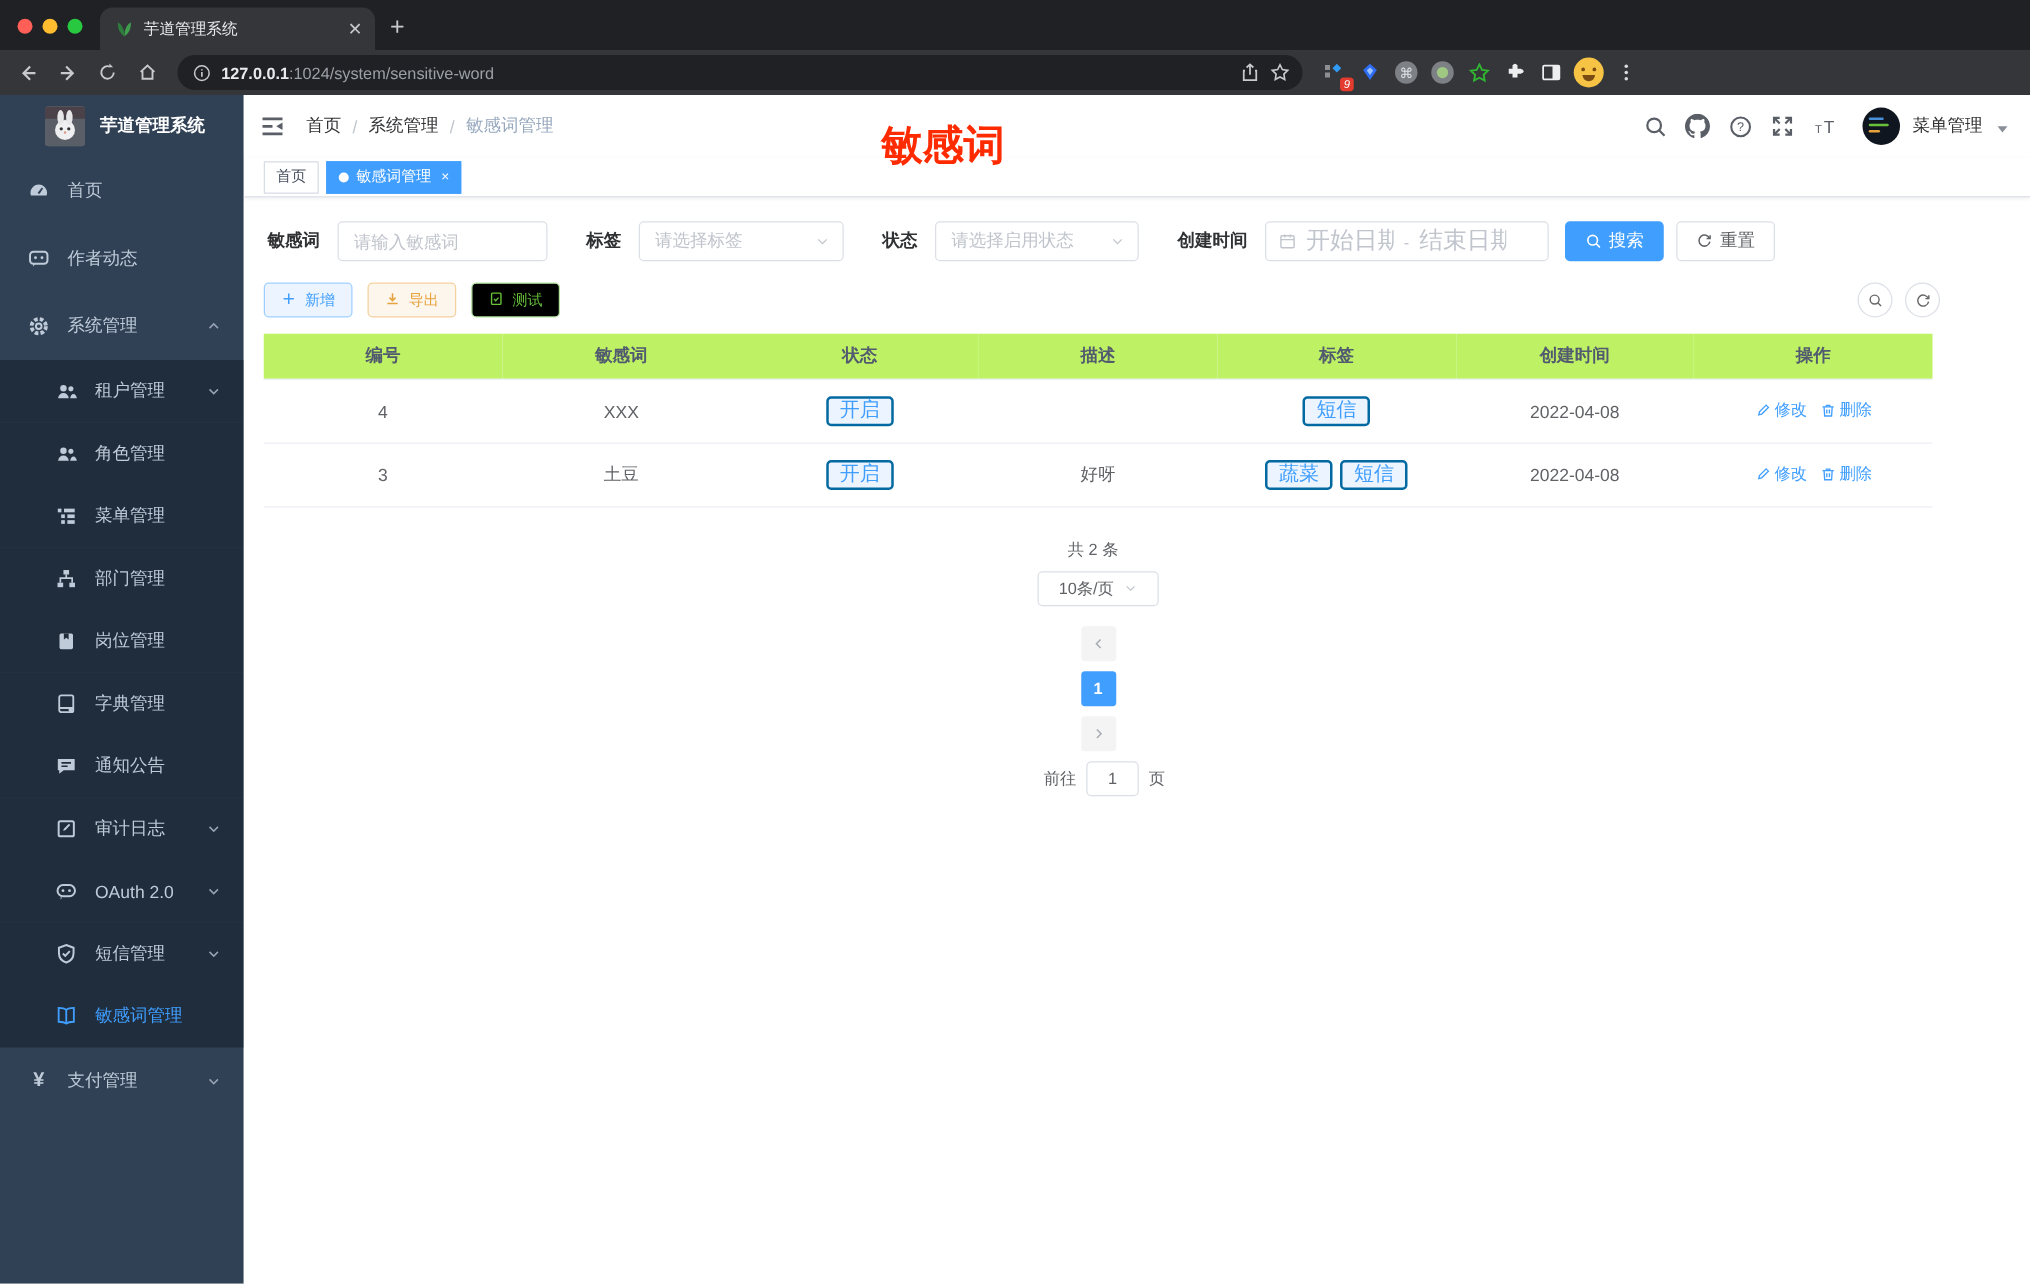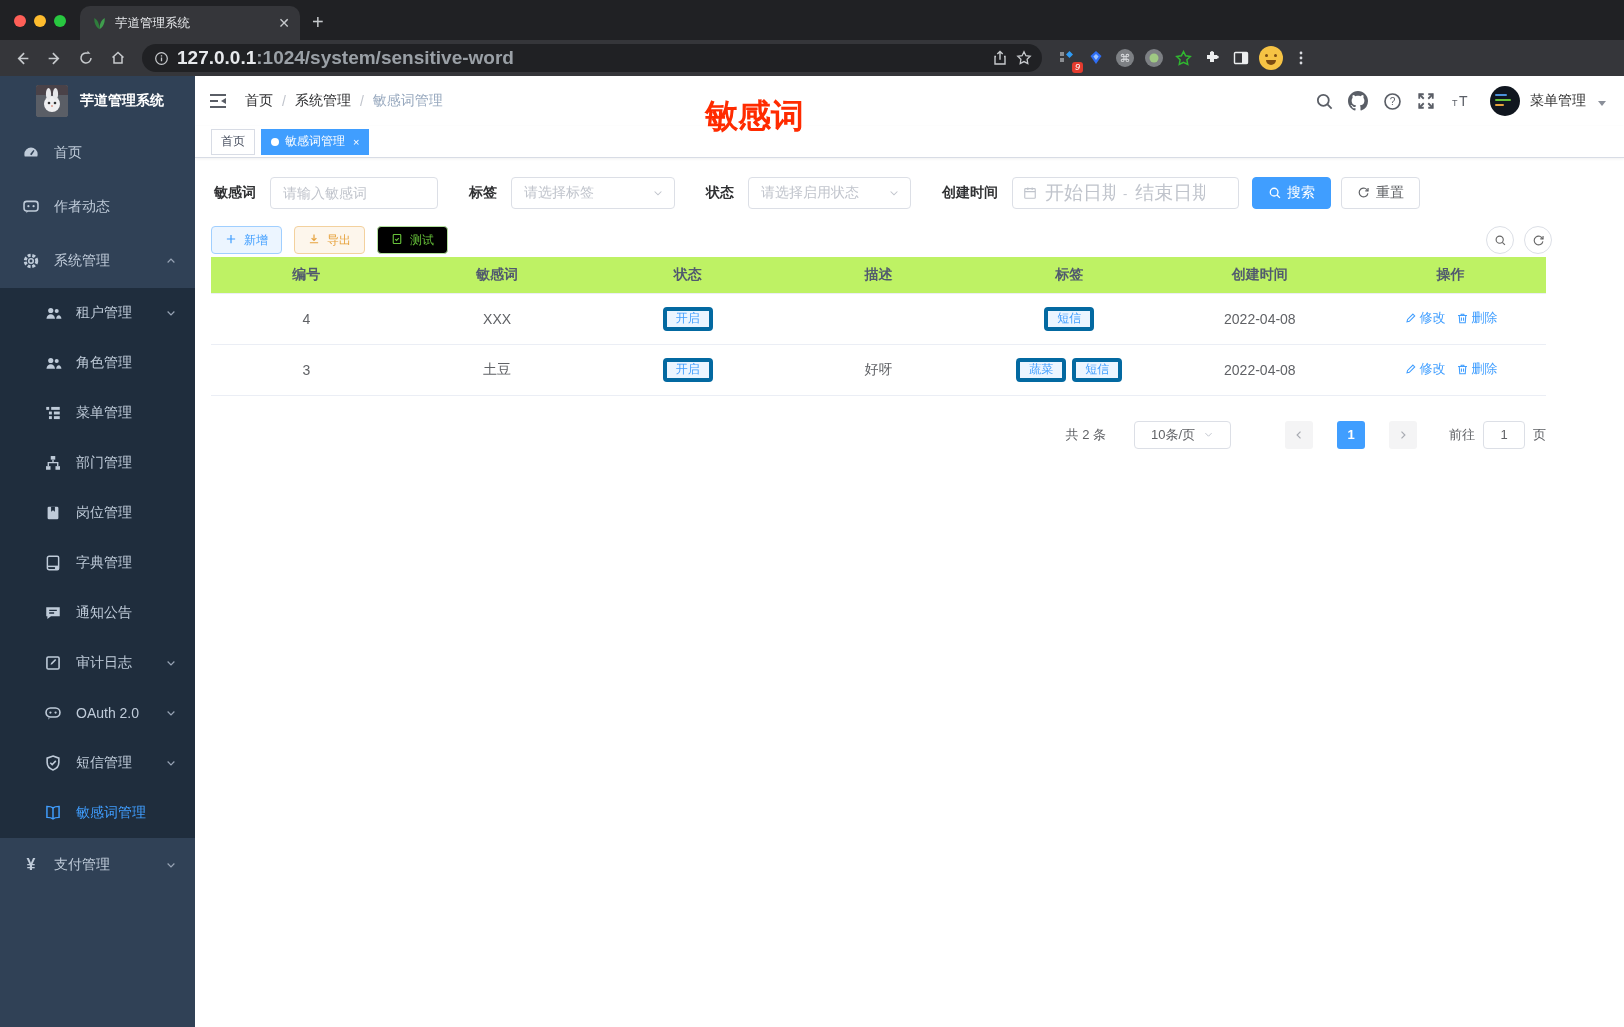--- a/index.html
+++ b/index.html
@@ -12,21 +12,21 @@
   .traffic { display:flex; gap:8px; align-items:center; padding:0 14px 13px 14px; }
   .tl { width:12px; height:12px; border-radius:50%; }
   .tl.red{background:#ff5f57}.tl.yellow{background:#febc2e}.tl.green{background:#28c840}
   .btab { width:220px; height:34px; background:#35363a; border-radius:10px 10px 0 0; display:flex; align-items:center; padding:0 10px 0 12px; color:#e8eaed; font-size:12.5px; gap:8px; }
   .btab .title { flex:1; white-space:nowrap; overflow:hidden; }
   .btab .close { color:#c7cacd; font-size:14px; cursor:default; }
   .newtab { color:#c7cacd; font-size:20px; padding:0 14px 6px 12px; }
   .toolbar { height:36px; background:#35363a; display:flex; align-items:center; padding:0 8px; gap:4px; }
   .tbico { width:28px; height:28px; border-radius:50%; display:flex; align-items:center; justify-content:center; color:#c7cacd; }
   .omnibox { flex:1; max-width:900px; height:28px; background:#202124; border-radius:14px; display:flex; align-items:center; padding:0 10px 0 12px; gap:8px; margin:0 6px; }
-  .omnibox .url { flex:1; font-size:19px; color:#e8eaed; white-space:nowrap; overflow:hidden;font-weight:bold; }
+  .omnibox .url { flex:1; font-size:13px; color:#e8eaed; white-space:nowrap; overflow:hidden; }
   .omnibox .url .rest { color:#9aa0a6; }
   .extrow { display:flex; align-items:center; gap:7px; padding:0 4px; }
   .extico { width:22px; height:22px; display:flex; align-items:center; justify-content:center; color:#dadce0; position:relative; font-size:13px; }
   .extbadge { position:absolute; right:-5px; bottom:-4px; background:#e33b2e; color:#fff; font-size:9px; padding:1px 3px; border-radius:3px; line-height:1; }
   .chromeavatar { width:24px; height:24px; border-radius:50%; background:#f6c344; position:relative; }
   .chromeavatar i { position:absolute; width:3px; height:3px; border-radius:50%; background:#7a4b12; top:8px; }
   .chromeavatar i.l{left:6px} .chromeavatar i.r{right:6px}
   .chromeavatar u { position:absolute; left:7px; right:7px; bottom:5px; height:5px; border-radius:0 0 6px 6px; background:#7a4b12; }
 
   
@@ -77,34 +77,34 @@
   .daterange input { border:none; outline:none; width:70px; font-size:19px; color:#606266; text-align:center; font-family:inherit; }
   .daterange input::placeholder { color:#c0c4cc; }
   .daterange .dsep { color:#c0c4cc; font-size:13px; }
   .btn { height:32px; border-radius:4px; font-size:14px; display:inline-flex; align-items:center; justify-content:center; gap:5px; border:1px solid #dcdfe6; background:#fff; color:#606266; padding:0 15px; cursor:pointer; font-family:inherit; }
   .btn .bico { width:14px; height:14px; }
   .btn.primary { background:#409eff; border-color:#409eff; color:#fff; }
   .btn.mini { height:28px; font-size:12px; padding:0 13px; }
   .btn.plain-primary { background:#ecf5ff; border-color:#a0cfff; color:#409eff; }
   .btn.plain-warning { background:#fdf6ec; border-color:#f3d19e; color:#e6a23c; }
   .btn.plain-success { background:#000000; border-color:#b3e19d; color:#67c23a; }
-  .action-row { display:flex; align-items:center; margin-bottom:3px; }
+  .action-row { display:flex; align-items:center; margin-bottom:13px; }
   .action-row .gap { width:12px; }
   .circ { width:28px; height:28px; border-radius:50%; border:1px solid #dcdfe6; background:#fff; display:flex; align-items:center; justify-content:center; color:#666; cursor:pointer; }
   .circ .bico { width:13px; height:13px; }
   .right-tools { margin-left:auto; display:flex; gap:10px; }
 
   table.grid { width:1335px; border-collapse:collapse; table-layout:fixed; font-size:14px; }
   table.grid th { background:#bef264; color:#515a6e; font-weight:bold; height:36px; text-align:center; border-bottom:1px solid #ebeef5; }
   table.grid td { height:51px; text-align:center; color:#606266; border-bottom:1px solid #ebeef5; }
-  .eltag { display:inline-flex; align-items:center; height:24px; padding:0 9px; background:#ecf5ff; border:4px solid #0369a1; color:#409eff; border-radius:4px; font-size:12px; margin:0 3px; }
+  .eltag { display:inline-flex; align-items:center; height:24px; padding:0 9px; background:#ecf5ff; border:2px solid #0369a1; color:#409eff; border-radius:4px; font-size:16px; margin:0 3px; }
   .oplink { color:#409eff; font-size:13px; display:inline-flex; align-items:center; gap:3px; cursor:pointer; margin:0 5px; }
   .oplink .bico { width:13px; height:13px; }
 
-  .pager { width:1335px; display:flex; align-items:center; justify-content:flex-end; margin-top:25px; font-size:13px; color:#606266; gap:20px; }
+  .pager { width:1335px; display:flex; align-items:center; justify-content:flex-end; margin-top:25px; font-size:13px; color:#606266; gap:8px;flex-direction:column; }
   .pager .total { margin-right:8px; }
   .psize { width:97px; height:28px; border:1px solid #dcdfe6; border-radius:4px; display:flex; align-items:center; justify-content:center; gap:8px; color:#606266; background:#fff; cursor:pointer; }
   .psize .chev { width:11px; height:11px; color:#c0c4cc; }
   .pbtn { width:28px; height:28px; border-radius:3px; background:#f4f4f5; display:flex; align-items:center; justify-content:center; color:#a8abb2; cursor:pointer; margin:0 2px; }
   .pbtn.num { background:#409eff; color:#fff; font-weight:bold; }
   .pbtn .bico { width:12px; height:12px; }
   .goto { display:flex; align-items:center; gap:8px; margin-left:10px; }
   .goto input { width:42px; height:28px; border:1px solid #dcdfe6; border-radius:4px; text-align:center; font-size:13px; color:#606266; outline:none; font-family:inherit; }
 </style>
 </head>

